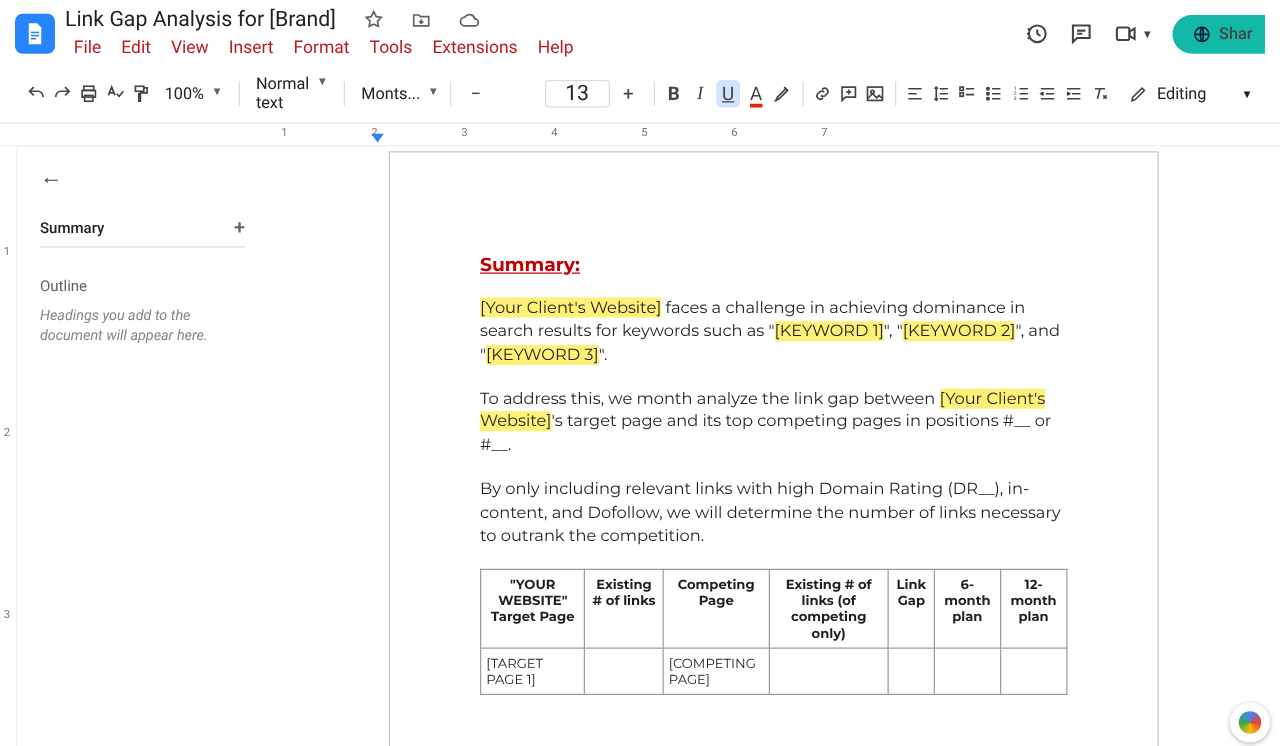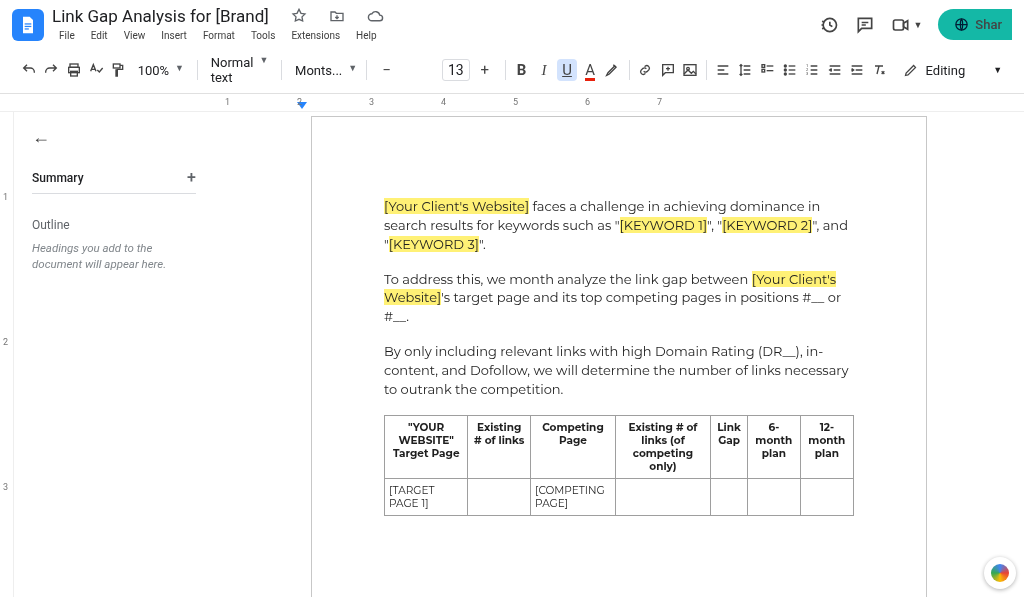--- a/index.html
+++ b/index.html
@@ -7,32 +7,32 @@
   
   
   .header { display: flex; align-items: center; padding: 6px 12px; gap: 8px; }
   .logo { width: 32px; height: 32px; background: #2684fc; border-radius: 6px; display: flex; align-items: center; justify-content: center; }
   .logo svg { width: 20px; height: 20px; }
   .title-area { flex: 1; }
   .doc-title-row { display: flex; align-items: center; gap: 22px; }
   .doc-title { font-size: 17px; color: #202124; }
   .title-icon { color: #5f6368; cursor: pointer; }
   .menubar { display: flex; gap: 2px; margin-top: 2px; }
-  .menubar span { font-size: 10px; color: #404040; padding: 2px 7px; border-radius: 4px; cursor: pointer; }
+  .menubar span { font-size: 14px; color: #b91c1c; padding: 2px 7px; border-radius: 4px; cursor: pointer; }
   .header-right { display: flex; align-items: center; gap: 16px; color: #444; }
   .share-btn { background: #14b8a6; border-radius: 30px 0 0 30px; padding: 8px 10px 8px 16px; display: flex; align-items: center; gap: 6px; font-size: 13px; font-weight: 500; }
   
   
   .toolbar { display: flex; align-items: center; gap: 4px; padding: 4px 12px 6px 20px; border-bottom: 1px solid #e0e0e0; }
   .tb-btn { width: 26px; height: 26px; display: flex; align-items: center; justify-content: center; color: #444; border-radius: 4px; cursor: pointer; font-size: 15px;}
   .tb-sep { width: 1px; height: 20px; background: #dadce0; margin: 0 3px; }
   .tb-drop { display: flex; gap: 6px; padding: 2px 6px; font-size: 13px; color: #202124; cursor: pointer; }
   .tb-drop .caret { font-size: 9px; color: #5f6368; }
   .fontsize-box { display: flex; align-items: center; gap: 2px; }
-  .fontsize-box .num { border: 1px solid #dadce0; border-radius: 3px; width: 28px; height: 22px; display: flex; align-items: center; justify-content: center; font-size: 14px; margin-left: 40px; }
+  .fontsize-box .num { border: 1px solid #dadce0; border-radius: 3px; width: 52px; height: 22px; display: flex; align-items: center; justify-content: center; font-size: 17px; margin-left: 40px; }
   .bold { font-weight: 700; }
   .italic { font-style: italic; font-family: serif;}
   .underline-u { text-decoration: underline; background: #d3e3fd; border-radius: 4px; padding: 2px 5px;}
   .textcolor { position: relative; }
   .textcolor::after { content:''; position:absolute; bottom:2px; left:4px; right:4px; height:3px; background:#e8210c; }
   .editing-pill { display: flex; align-items: center; gap: 8px; padding: 4px 10px; border-radius: 4px; font-size: 13px; margin-left: auto;}
   
   
   .ruler-wrap { position: relative; height: 18px; background:#fff; border-bottom:1px solid #eee;}
   .ruler { position:absolute; left:225px; right:0; top:0; height:18px; font-size:9px; color:#757575;}
@@ -306,20 +306,21 @@
     <div class="sb-row">
       <span>Summary</span>
       <span style="font-size:16px;color:#5f6368;">+</span>
     </div>
     <div class="sb-outline-lbl">Outline</div>
     <div class="sb-hint">Headings you add to the document will appear here.</div>
   </div>
 
   <div class="page-area">
     <div class="page">
+      <div class="doc-h">Summary:</div>
       <div class="para">
         <span class="hl">[Your Client's Website]</span><span> faces a challenge in achieving dominance in search results for keywords such as "</span><span class="hl">[KEYWORD 1]</span><span>", "</span><span class="hl">[KEYWORD 2]</span><span>", and "</span><span class="hl">[KEYWORD 3]</span><span>".</span>
       </div>
       <div class="para">
         <span class="ul">To address this,</span><span> we month analyze the link gap between </span><span class="hl">[Your Client's Website]</span><span>'s target page and its top competing pages in positions #__ or #__.</span>
       </div>
       <div class="para">By only including relevant links with high Domain Rating (DR__), in-content, and Dofollow, we will determine the number of links necessary to outrank the competition.</div>
 
       <table class="doc-tbl">
         <tbody>

